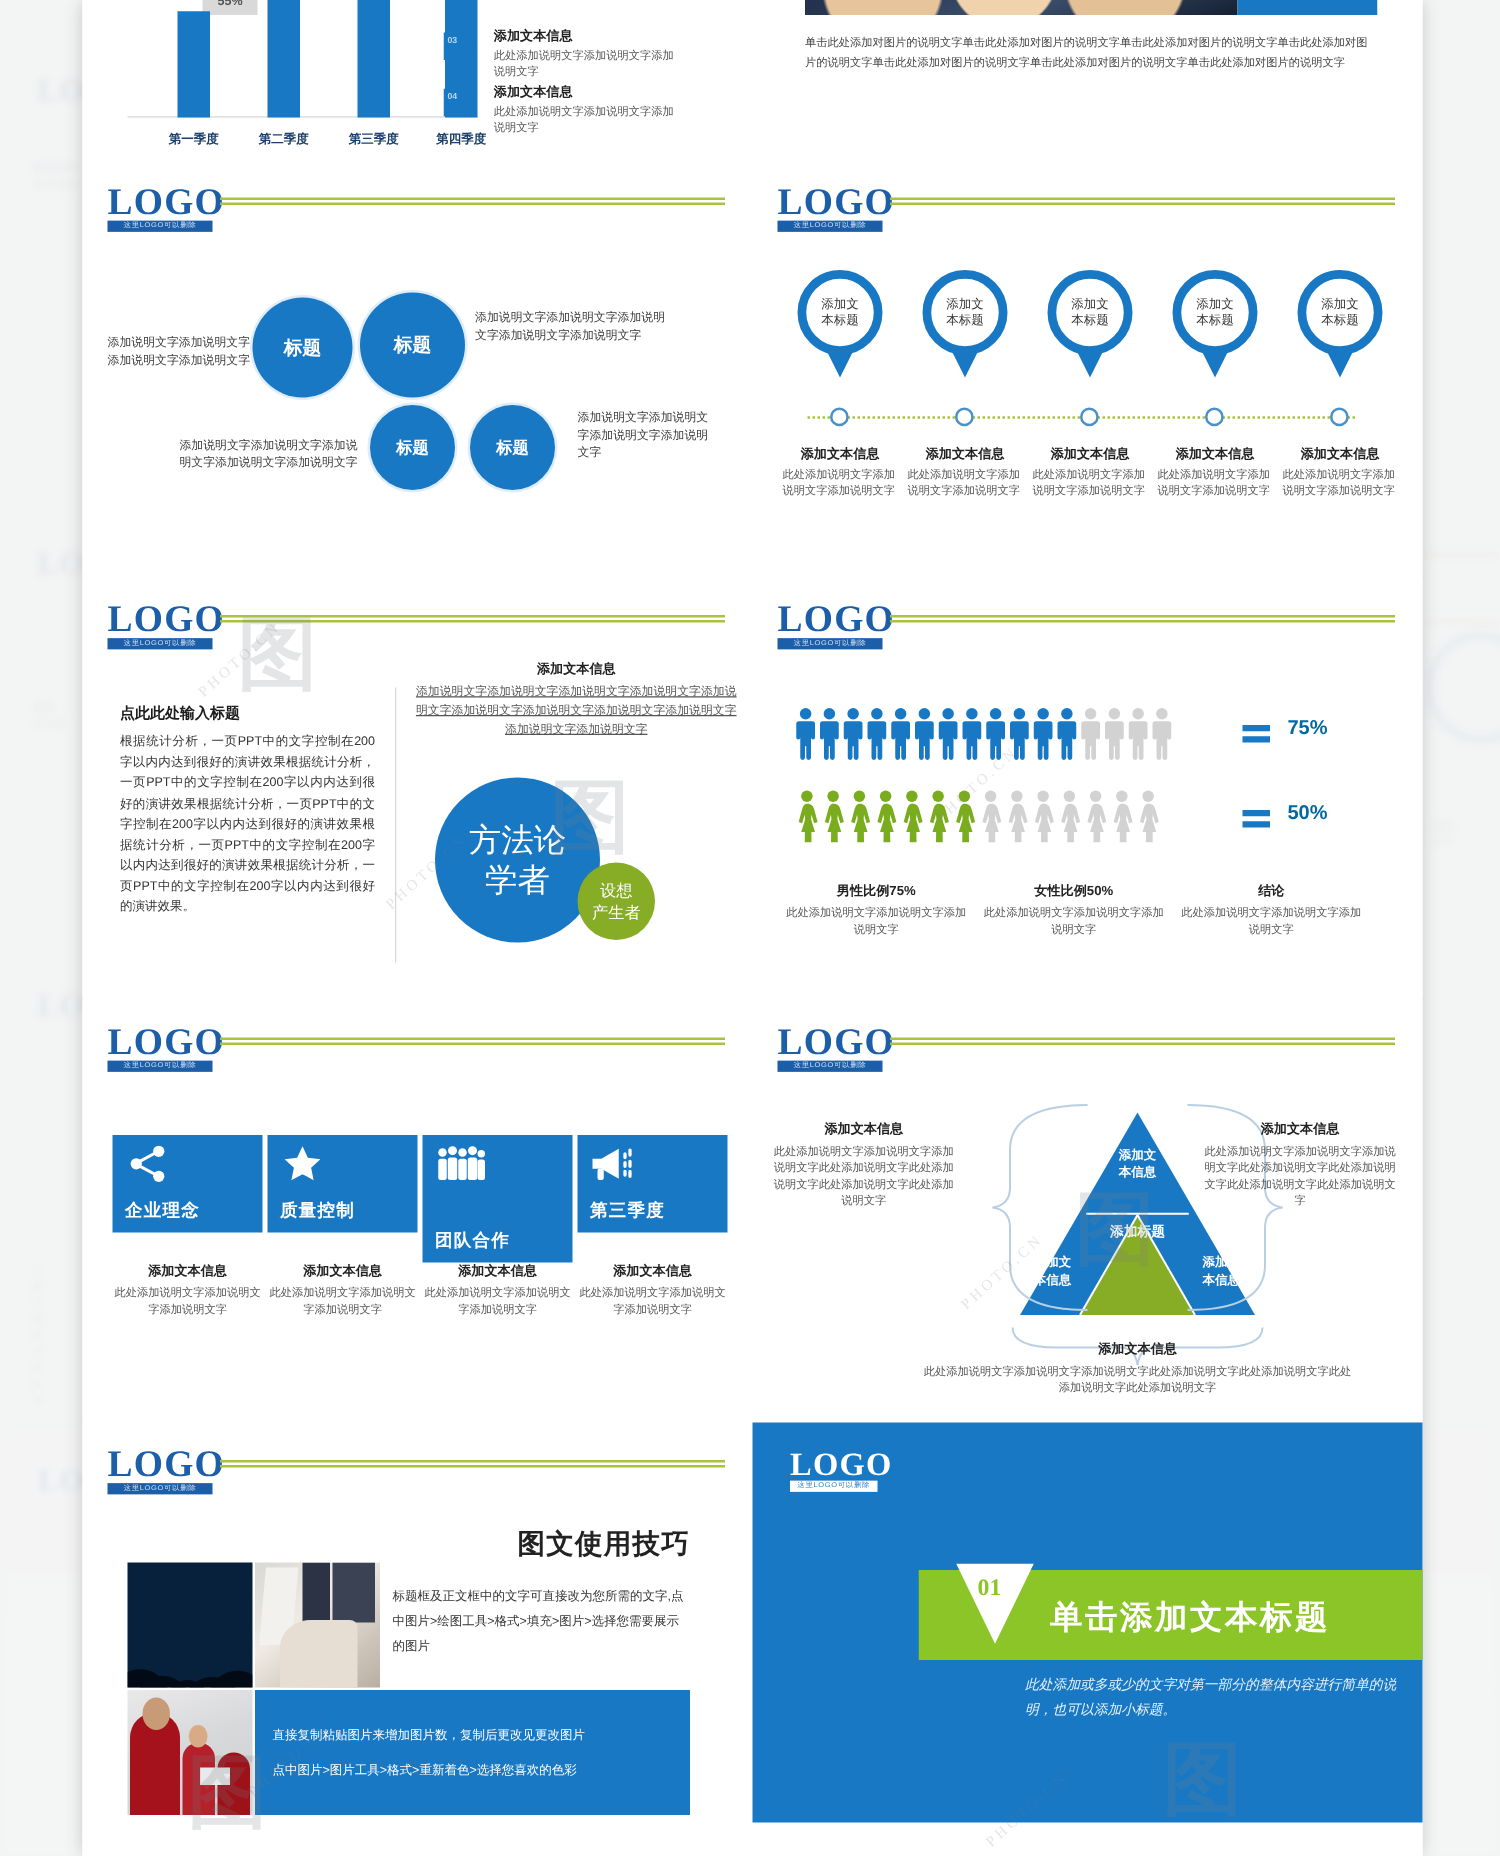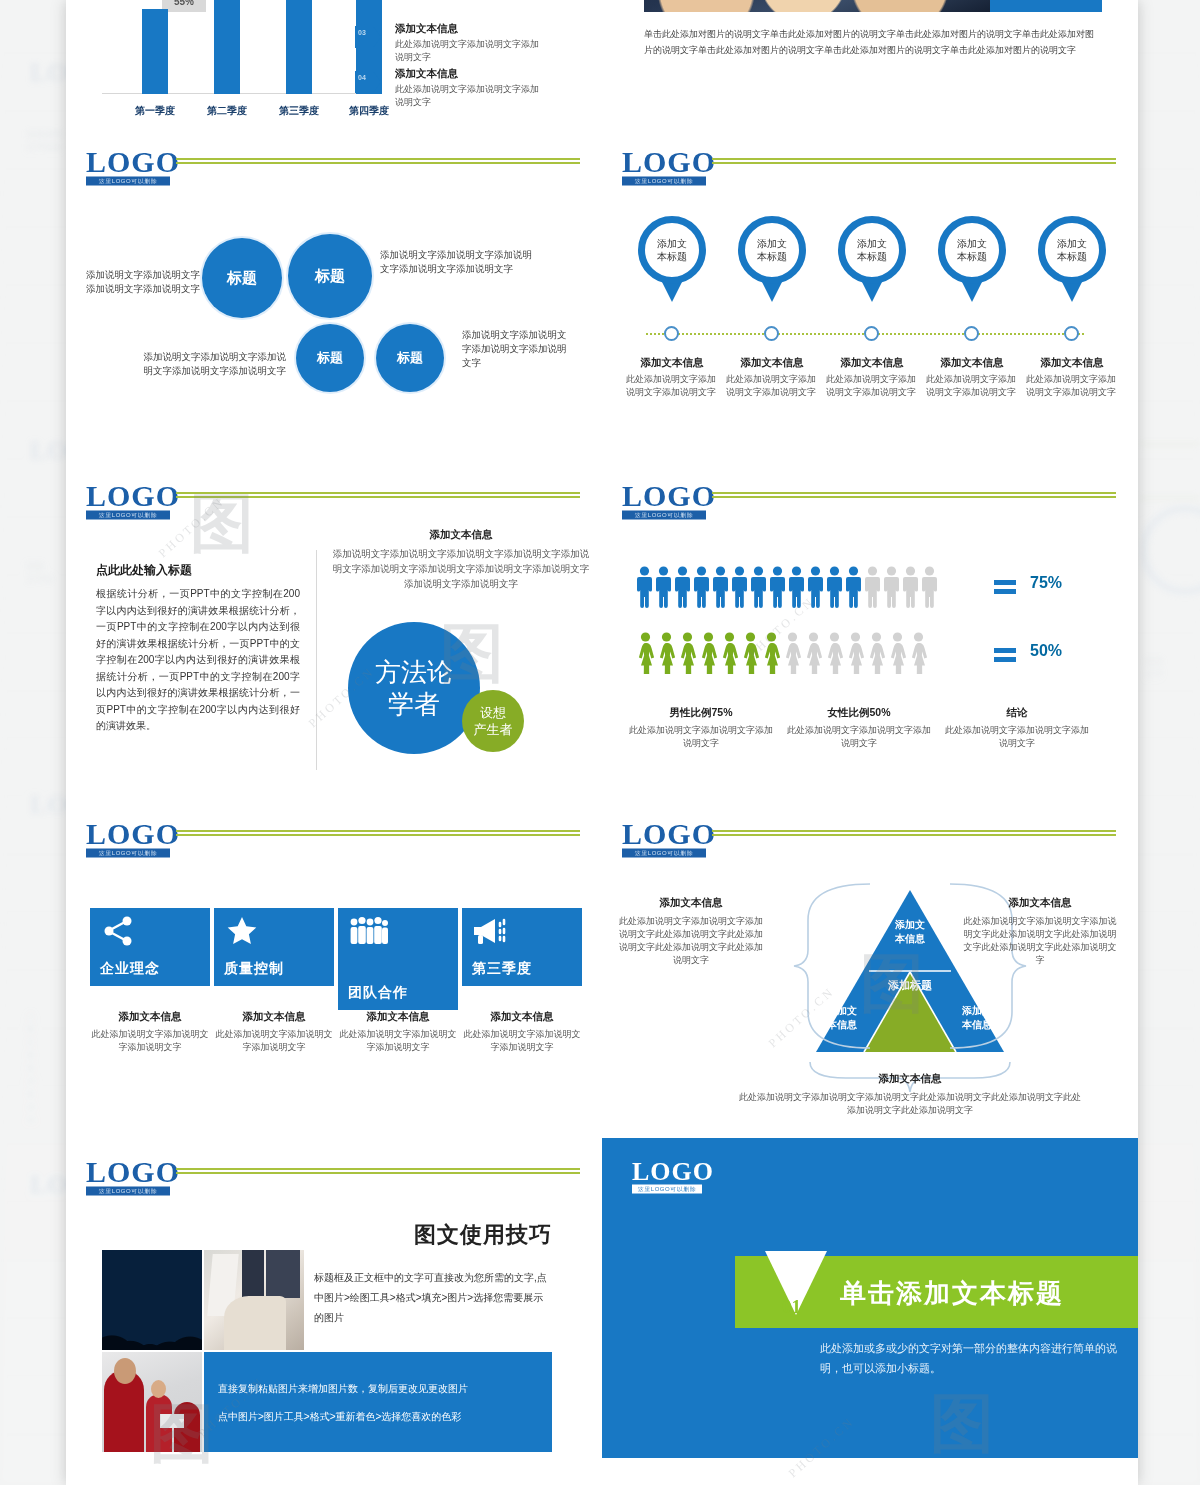--- a/index.html
+++ b/index.html
@@ -353,21 +353,21 @@
         <i></i>
         <i></i>
       </div>
 
     <div class="vsep" style="left:250px;top:88px;height:220px;"></div>
 
     <div style="position:absolute;left:30px;top:100px;font-size:12px;font-weight:bold;color:#1c1c1c;">点此此处输入标题</div>
     <div style="position:absolute;left:30px;top:124px;width:204px;font-size:10px;line-height:16.5px;color:#333;text-align:justify;">根据统计分析，一页PPT中的文字控制在200字以内内达到很好的演讲效果根据统计分析，一页PPT中的文字控制在200字以内内达到很好的演讲效果根据统计分析，一页PPT中的文字控制在200字以内内达到很好的演讲效果根据统计分析，一页PPT中的文字控制在200字以内内达到很好的演讲效果根据统计分析，一页PPT中的文字控制在200字以内内达到很好的演讲效果。</div>
 
     <div class="head-sm" style="position:absolute;left:270px;top:66px;width:250px;text-align:center;">添加文本信息</div>
-    <div style="position:absolute;left:266px;top:84px;width:258px;font-size:9.5px;line-height:15px;color:#555;text-align:center;">添加说明文字添加说明文字添加说明文字添加说明文字添加说明文字添加说明文字添加说明文字添加说明文字添加说明文字添加说明文字添加说明文字</div>
+    <div style="position:absolute;left:266px;top:84px;width:258px;font-size:9.5px;line-height:15px;color:#555;text-align:center;text-decoration:underline;">添加说明文字添加说明文字添加说明文字添加说明文字添加说明文字添加说明文字添加说明文字添加说明文字添加说明文字添加说明文字添加说明文字</div>
 
     <div class="bigcirc" style="left:282px;top:160px;width:132px;height:132px;">
       <span style="white-space:pre-line;">方法论
 学者</span>
     </div>
     <div class="greencirc" style="left:396px;top:228px;width:62px;height:62px;">
       <span style="white-space:pre-line;">设想
 产生者</span>
     </div>
   </div>
@@ -683,23 +683,23 @@
 
   <div class="slide" style="left:602px;top:1138px;width:536px;height:347px;">
     <div class="cover" style="left:0;top:0;width:536px;height:320px;"></div>
     <div class="logo-blk light" style="left:30px;top:22px;width:70px;">
       <div class="logo-word" style="font-size:26px;line-height:24px;">LOGO</div>
       <div class="logo-sub">这里LOGO可以删除</div>
     </div>
 
     <div class="greenband" style="left:133px;top:118px;width:403px;height:72px;"></div>
     <div class="tritag" style="left:163px;top:113px;"></div>
-    <div class="tritag-num" style="left:180px;top:122px;margin-top:36px;">01</div>
+    <div class="tritag-num" style="left:180px;top:122px;">01</div>
     <div style="position:absolute;left:238px;top:138px;font-size:26px;font-weight:bold;color:#fff;letter-spacing:2px;">单击添加文本标题</div>
-    <div style="position:absolute;left:218px;top:200px;width:300px;font-size:11px;line-height:20px;color:#e8f2fb;">此处添加或多或少的文字对第一部分的整体内容进行简单的说明，也可以添加小标题。</div>
+    <div style="position:absolute;left:218px;top:200px;width:300px;font-size:11px;line-height:20px;color:#e8f2fb;font-style:italic;">此处添加或多或少的文字对第一部分的整体内容进行简单的说明，也可以添加小标题。</div>
   </div>
 
   <div class="wm wm-txt" style="left:150px;top:520px;transform:rotate(-42deg);">PHOTO.CN</div>
   <div class="wm wm-glyph" style="left:190px;top:480px;">图</div>
   <div class="wm wm-txt" style="left:760px;top:1010px;transform:rotate(-42deg);">PHOTO.CN</div>
   <div class="wm wm-glyph" style="left:860px;top:940px;">图</div>
   <div class="wm wm-txt" style="left:190px;top:1400px;transform:rotate(-42deg);">PHOTO.CN</div>
   <div class="wm wm-glyph" style="left:150px;top:1390px;">图</div>
   <div class="wm wm-txt" style="left:780px;top:1440px;transform:rotate(-42deg);">PHOTO.CN</div>
   <div class="wm wm-glyph" style="left:930px;top:1380px;">图</div>

